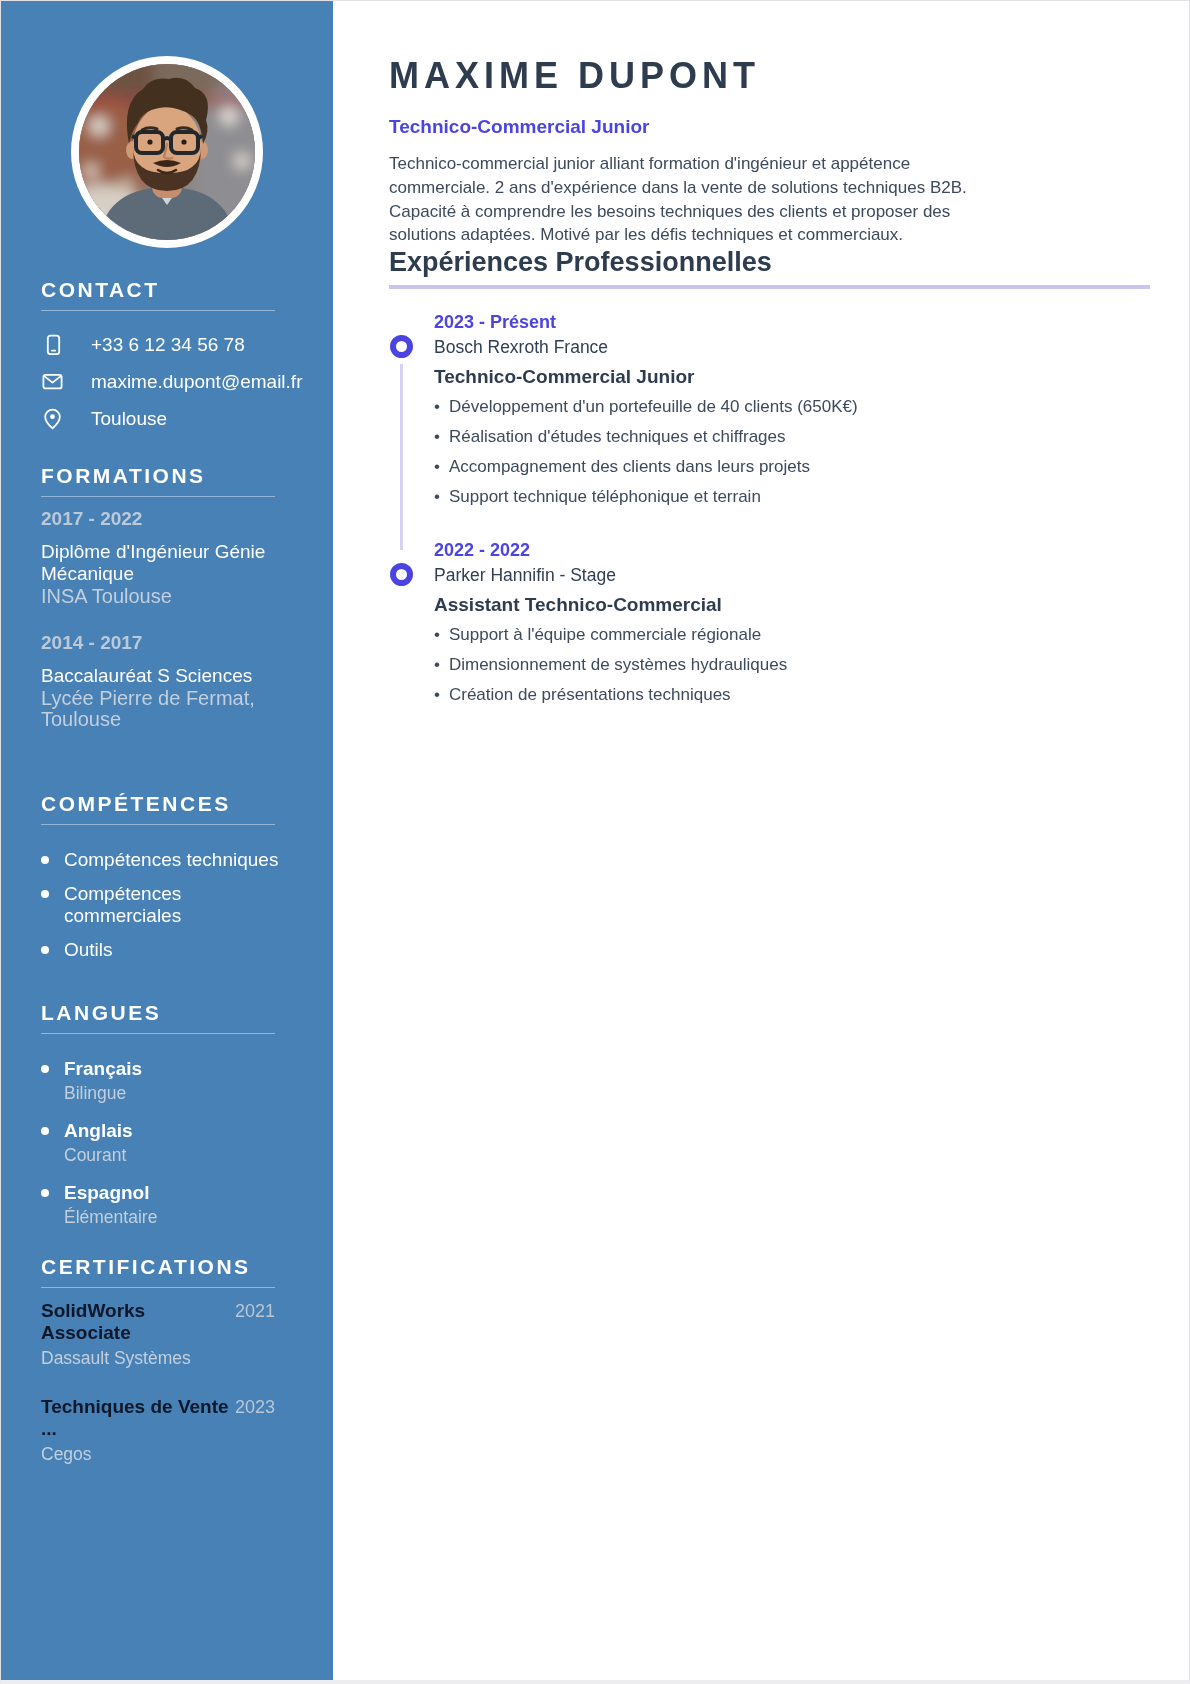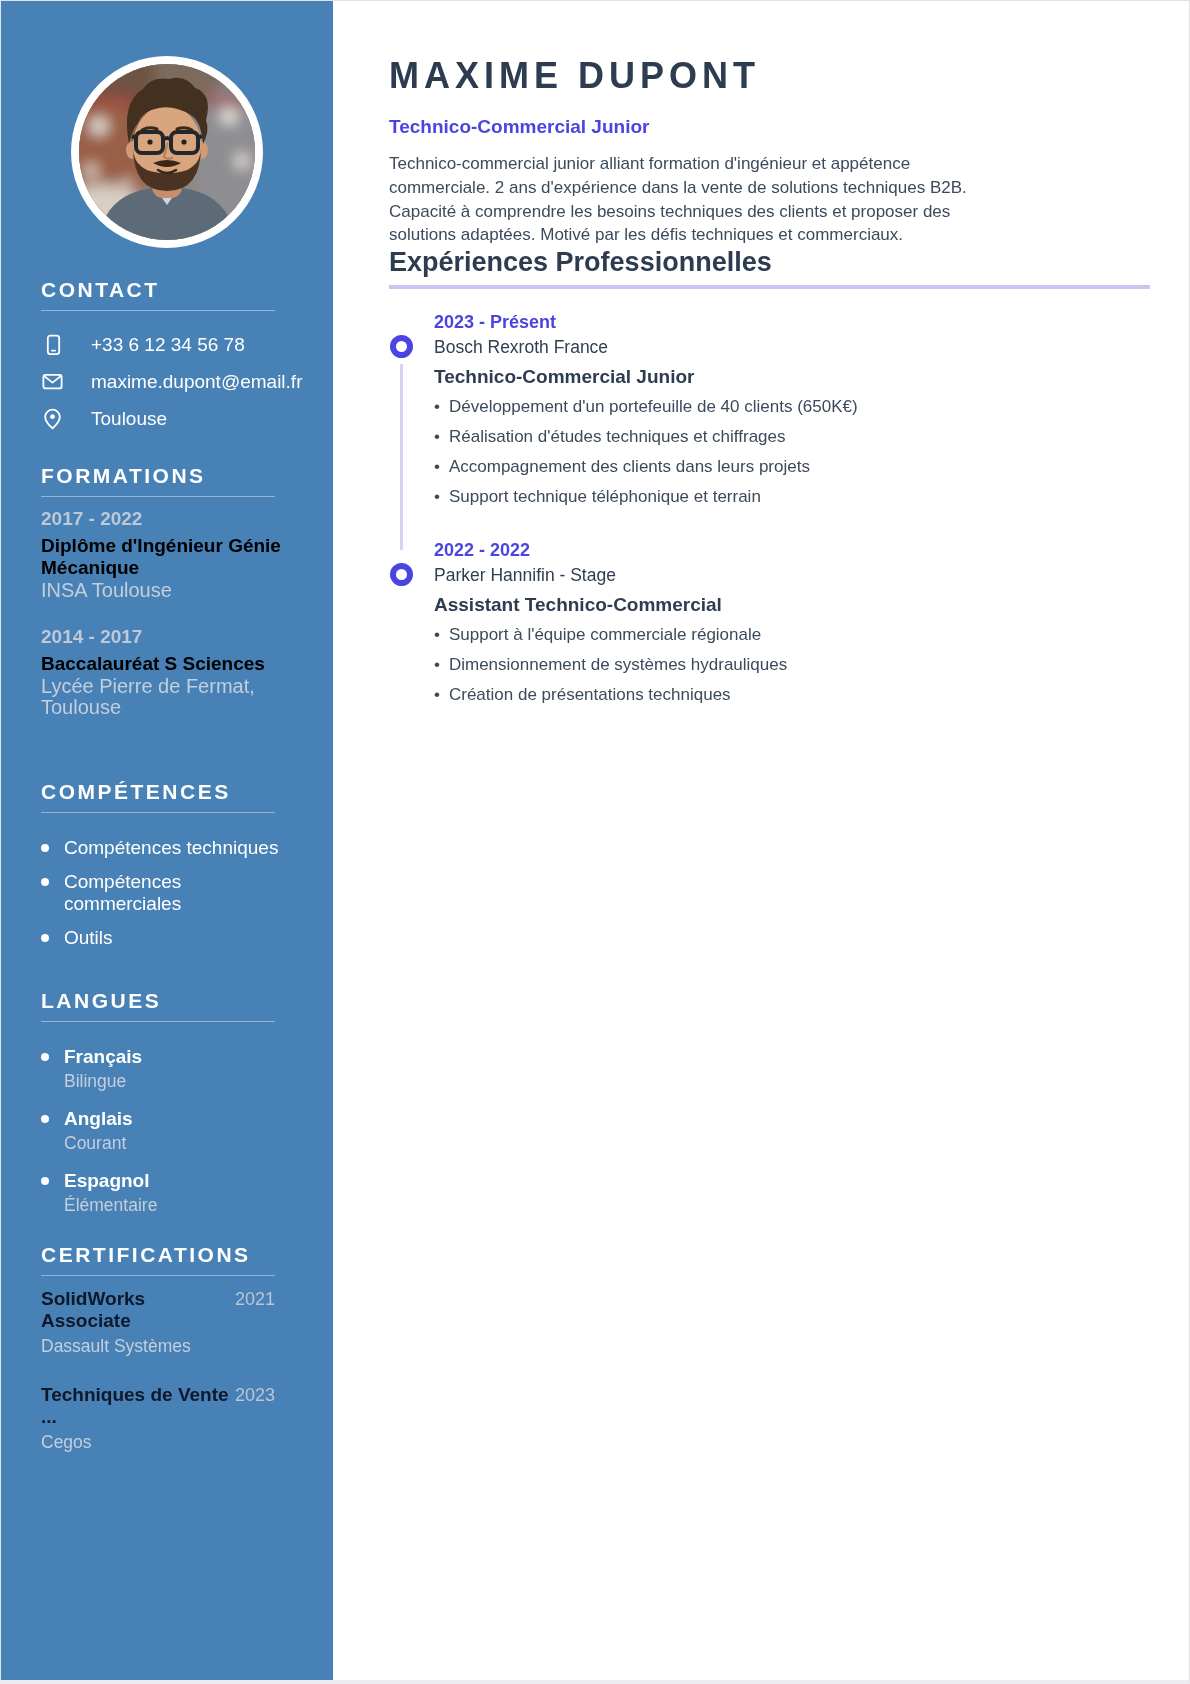--- a/index.html
+++ b/index.html
@@ -42,21 +42,21 @@
   
   .contact-rows{ margin-top:22px; display:flex; flex-direction:column; gap:14px; }
   .contact-row{ display:flex; align-items:flex-end; gap:27px; }
   .contact-row .cicon{ width:23px; height:23px; flex-shrink:0; display:flex; }
   .contact-row .ctext{ font-size:19px; font-weight:500; color:#fff; }
 
   
   .edu-items{ margin-top:11px; }
   .edu-item{ margin-top:0; margin-bottom:25px; }
   .edu-dates{ font-size:19px; font-weight:600; color:#BCC9D8; line-height:22px; }
-  .edu-degree{ font-size:19px; font-weight:700; color:#000000; line-height:22px; margin-top:5px; }
+  .edu-degree{ font-size:19px; font-weight:400; color:#ffffff; line-height:22px; margin-top:11px; }
   .edu-school{ font-size:20px; color:#C3CFDD; line-height:21px; margin-top:1px; }
 
   
   .dot-list{ list-style:none; margin-top:24px; }
   .dot-list li{ display:flex; gap:15px; margin-bottom:12px; }
   .dot{ width:8px; height:8px; border-radius:50%; background:#fff; flex-shrink:0; margin-top:7px; }
   .skill-label{ font-size:19px; font-weight:500; color:#fff; line-height:22px; }
 
   .lang-list{ list-style:none; margin-top:24px; }
   .lang-list li{ display:flex; gap:15px; margin-bottom:17px; }

